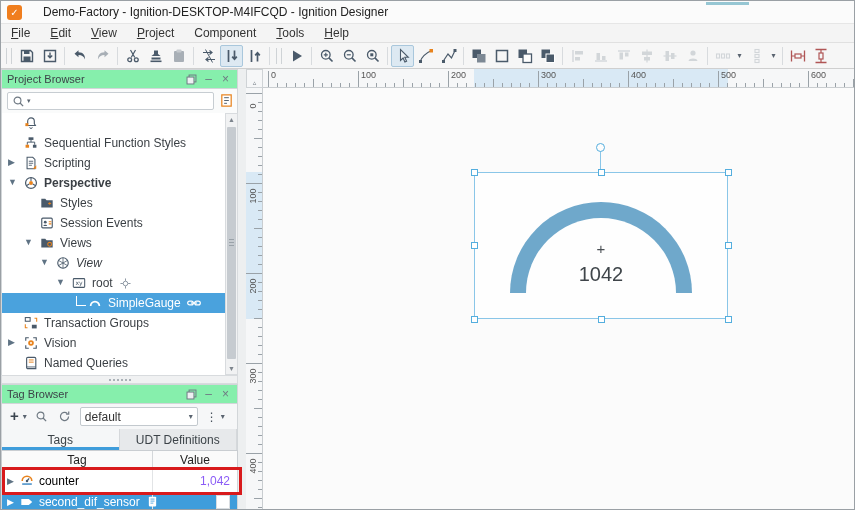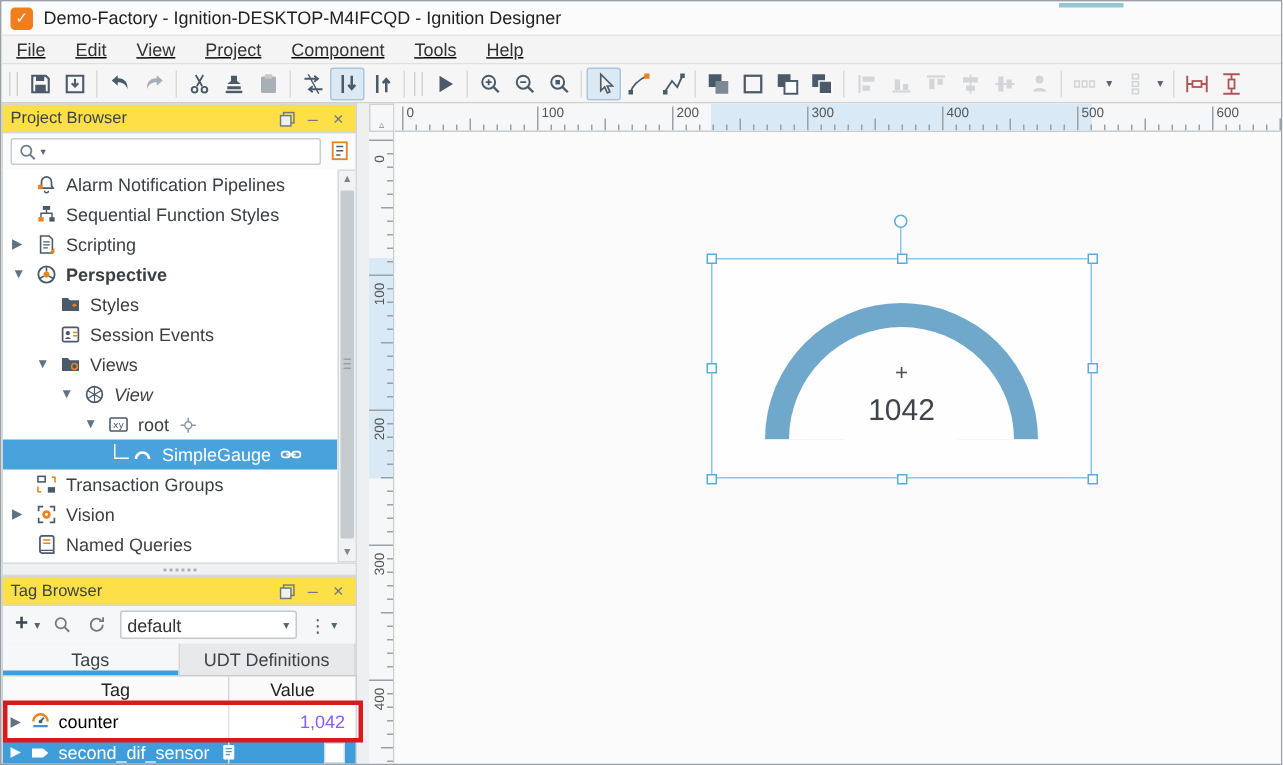--- a/index.html
+++ b/index.html
@@ -4,40 +4,40 @@
 <style>
   html,body{margin:0;padding:0;background:#fff;}
   #app{position:relative;width:855px;height:510px;box-sizing:border-box;border:1px solid #9aa0a5;
        font-family:"Liberation Sans","DejaVu Sans",sans-serif;background:#fff;overflow:hidden;}
   .noselect{user-select:none;}
 
   
   #titlebar{position:absolute;left:0;top:0;width:855px;height:22px;background:#fbfbfb;display:flex;align-items:center;}
   #app-logo{width:15px;height:15px;margin-left:6px;border-radius:3px;background:#f07e1e;color:#fff;
             font-size:10px;line-height:15px;text-align:center;font-weight:bold;}
-  #window-title{margin-left:7px;font-size:12px;color:#222;}
+  #window-title{margin-left:21px;font-size:12px;color:#222;}
   #artifact-line{position:absolute;left:705px;top:1px;width:43px;height:3px;background:#96c6d3;}
 
   
-  #menubar{position:absolute;left:0;top:22px;width:855px;height:20px;background:#f4f4f4;border-top:1px solid #e6e6e6;border-bottom:1px solid #e0e0e0;display:flex;align-items:center;box-sizing:border-box;text-decoration:underline;}
+  #menubar{position:absolute;left:0;top:22px;width:855px;height:20px;background:#f4f4f4;border-top:1px solid #e6e6e6;border-bottom:1px solid #e0e0e0;display:flex;align-items:center;box-sizing:border-box;}
   .menu-item{padding:2px 10px;font-size:12px;color:#333;cursor:default;}
 
   
   #toolbar{position:absolute;left:0;top:42px;width:855px;height:26px;background:#f6f6f6;border-bottom:1px solid #cfcfcf;
            display:flex;align-items:center;padding:0 2px;box-sizing:border-box;}
   .tbtn{width:23px;height:22px;display:flex;align-items:center;justify-content:center;border-radius:2px;border:1px solid transparent;box-sizing:border-box;}
   .tbtn.selected{background:#dde9f2;border-color:#a9c7dc;}
   .tbtn.disabled{opacity:.45;}
   .tbtn svg{display:block;}
   .tsep{width:1px;height:18px;background:#d8dbde;margin:0 3px;}
   .tgrip{width:4px;height:16px;border-left:1px solid #cfd3d6;border-right:1px solid #cfd3d6;margin:0 3px;}
   .tcaret{width:11px;font-size:8px;color:#5a6470;text-align:center;}
 
   
-  .panel-header{position:absolute;left:0;width:237px;height:20px;background:#fde047;border:1px solid #d2d6d9;box-sizing:border-box;
+  .panel-header{position:absolute;left:0;width:237px;height:20px;background:#86efac;border:1px solid #d2d6d9;box-sizing:border-box;
                 display:flex;align-items:center;padding:0 5px;font-size:11px;color:#3c4348;}
   .win-btns{margin-left:auto;display:flex;align-items:center;gap:4px;color:#6f7983;}
   .win-btn{width:13px;height:13px;display:flex;align-items:center;justify-content:center;font-size:12px;line-height:12px;}
 
   #pb-filter-row{position:absolute;left:0;top:88px;width:237px;height:24px;background:#fafbfb;border-left:1px solid #d2d6d9;border-right:1px solid #d2d6d9;box-sizing:border-box;}
   #pb-filter-box{position:absolute;left:5px;top:3px;width:207px;height:18px;background:#fff;border:1px solid #c7cdd2;border-radius:2px;display:flex;align-items:center;box-sizing:border-box;}
   #pb-filter-box input{border:none;outline:none;flex:1;font-size:12px;color:#444;font-family:inherit;background:transparent;}
   #pb-filter-box input::placeholder{color:#a2a8ae;}
   #pb-filter-side{position:absolute;right:3px;top:4px;}
 
@@ -440,23 +440,20 @@
       </span>
   </div>
   <div id="pb-tree">
       <div class="tree-row">
         <span class="tree-ico icon" style="left: 22px;">
           <svg width="14" height="14" viewBox="0 0 16 16">
             <path d="M8 2.2a3.8 3.8 0 013.8 3.8v2.8l1.2 2H3l1.2-2V6A3.8 3.8 0 018 2.2z" fill="none" stroke="#4a5a6a" stroke-width="1.3"></path>
             <path d="M6.5 12.8a1.5 1.5 0 003 0" stroke="#4a5a6a" fill="none"></path>
             <rect x="1.6" y="8.2" width="3.4" height="3.4" fill="#e8831d"></rect>
           </svg>
-        </span>
-        <span class="tree-lblwrap" style="left: 42px;">
-          <span>Alarm Notification Pipelines</span>
         </span>
       </div>
       <div class="tree-row">
         <span class="tree-ico icon" style="left: 22px;">
           <svg width="14" height="14" viewBox="0 0 16 16">
             <rect x="5.2" y="1.5" width="5.6" height="3" fill="#4a5a6a"></rect>
             <path d="M8 4.5V7M3.8 10V7h8.4v3" fill="none" stroke="#4a5a6a" stroke-width="1.1"></path>
             <rect x="1.8" y="10" width="4" height="3.4" fill="#e8831d"></rect>
             <rect x="10.2" y="10" width="4" height="3.4" fill="#4a5a6a"></rect>
           </svg>

